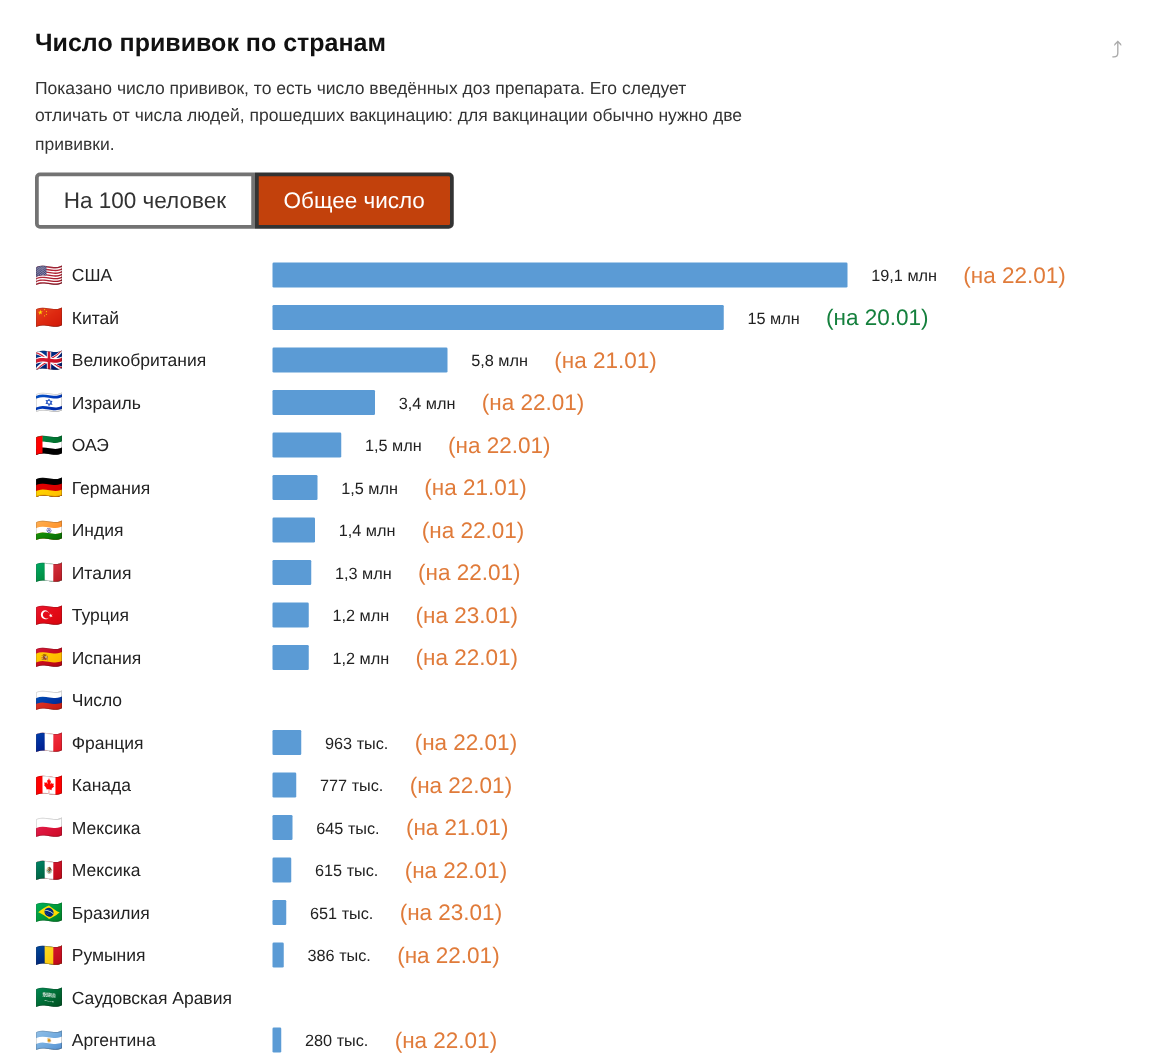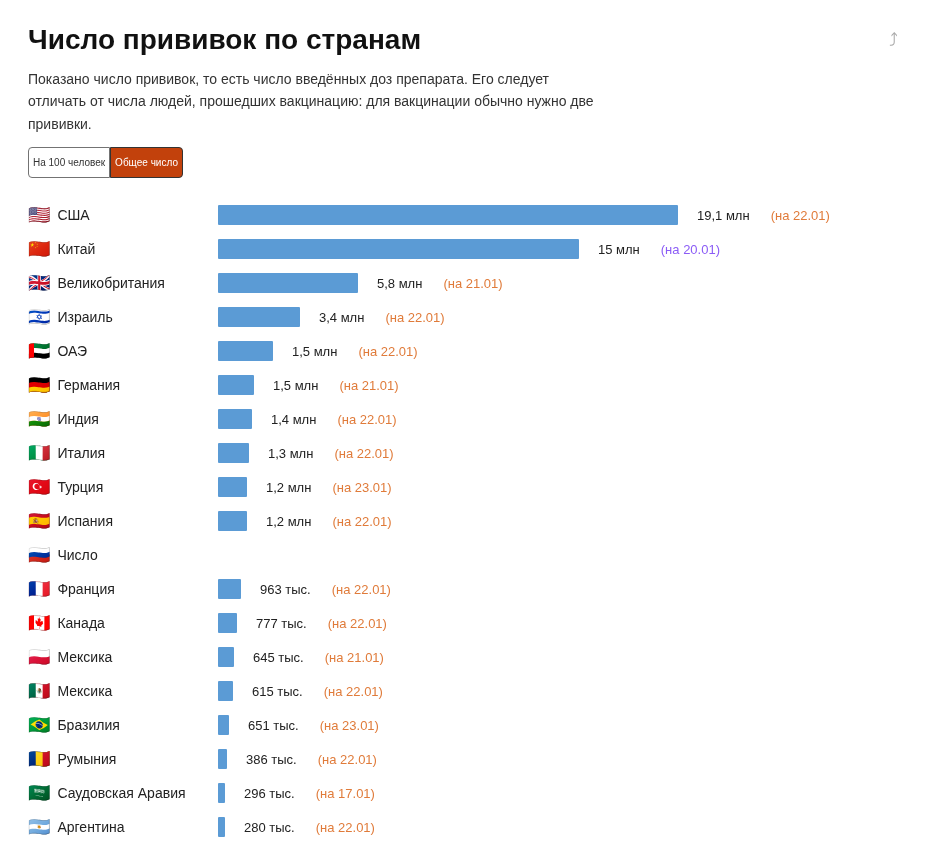--- a/index.html
+++ b/index.html
@@ -9,21 +9,21 @@
       color: #222;
       padding: 24px 28px;
       max-width: 926px;
     }
     .header-row {
       display: flex;
       align-items: flex-start;
       justify-content: space-between;
     }
     h1 {
-      font-size: 28px;
+      font-size: 20px;
       font-weight: bold;
       color: #111;
       margin-bottom: 12px;
     }
     .share-icon {
       color: #aaa;
       font-size: 18px;
       margin-top: 6px;
       cursor: pointer;
     }
@@ -33,24 +33,24 @@
       line-height: 1.6;
       margin-bottom: 12px;
       max-width: 580px;
     }
     .toggle-buttons {
       display: flex;
       gap: 0;
       margin-bottom: 24px;
     }
     .btn {
-      padding: 9px 4px;
-      font-size: 10px;
+      padding: 9px 20px;
+      font-size: 18px;
       cursor: pointer;
-      border: 1px solid #737373;
+      border: 3px solid #737373;
       background: #fff;
       color: #333;
     }
     .btn:first-child {
       border-radius: 4px 0 0 4px;
     }
     .btn:last-child {
       border-radius: 0 4px 4px 0;
     }
     .btn.active {
@@ -91,21 +91,21 @@
       background: #5b9bd5;
       border-radius: 1px;
       min-width: 2px;
     }
     .bar-value {
       font-size: 13px;
       color: #222;
       white-space: nowrap;
     }
     .bar-date {
-      font-size: 13px;
+      font-size: 18px;
       color: #e07b3a;
       white-space: nowrap;
       margin-left: 2px;
     }
   </style>
 </head>
 <body>
 
 <div class="header-row">
   <h1>Число прививок по странам</h1>
@@ -132,21 +132,21 @@
       </div>
     </div>
     <div class="chart-row">
       <div class="country-label">
         <span class="flag">🇨🇳</span>
         <span>Китай</span>
       </div>
       <div class="bar-area">
         <div class="bar" style="width: 361px; background: rgb(91, 155, 213);"></div>
         <span class="bar-value">15 млн</span>
-        <span class="bar-date" style="color: #8b5cf6;">(на 20.01)</span>
+        <span class="bar-date" style="color: #15803d;">(на 20.01)</span>
       </div>
     </div>
     <div class="chart-row">
       <div class="country-label">
         <span class="flag">🇬🇧</span>
         <span>Великобритания</span>
       </div>
       <div class="bar-area">
         <div class="bar" style="width: 140px; background: rgb(91, 155, 213);"></div>
         <span class="bar-value">5,8 млн</span>
@@ -300,25 +300,20 @@
         <div class="bar" style="width: 9px; background: rgb(91, 155, 213);"></div>
         <span class="bar-value">386 тыс.</span>
         <span class="bar-date" style="color: rgb(224, 123, 58);">(на 22.01)</span>
       </div>
     </div>
     <div class="chart-row">
       <div class="country-label">
         <span class="flag">🇸🇦</span>
         <span>Саудовская Аравия</span>
       </div>
-      <div class="bar-area">
-        <div class="bar" style="width: 7px; background: rgb(91, 155, 213);"></div>
-        <span class="bar-value">296 тыс.</span>
-        <span class="bar-date" style="color: rgb(224, 123, 58);">(на 17.01)</span>
-      </div>
     </div>
     <div class="chart-row">
       <div class="country-label">
         <span class="flag">🇦🇷</span>
         <span>Аргентина</span>
       </div>
       <div class="bar-area">
         <div class="bar" style="width: 7px; background: rgb(91, 155, 213);"></div>
         <span class="bar-value">280 тыс.</span>
         <span class="bar-date" style="color: rgb(224, 123, 58);">(на 22.01)</span>

